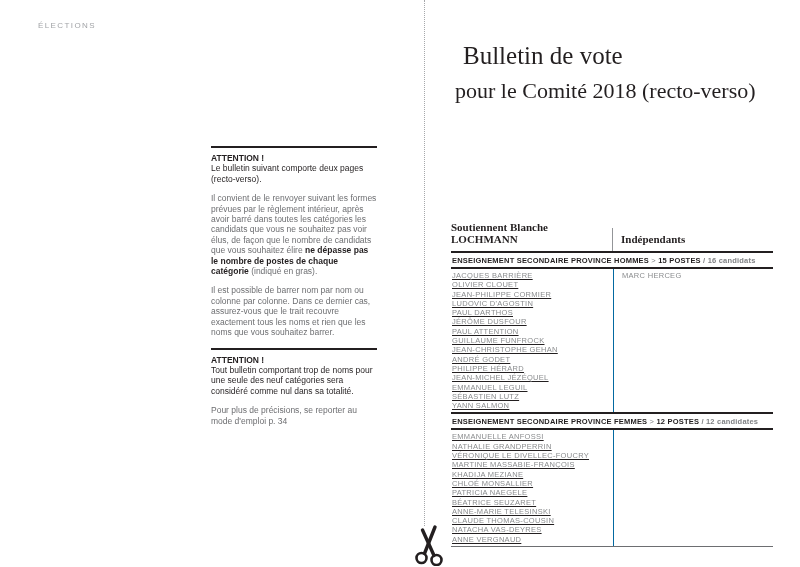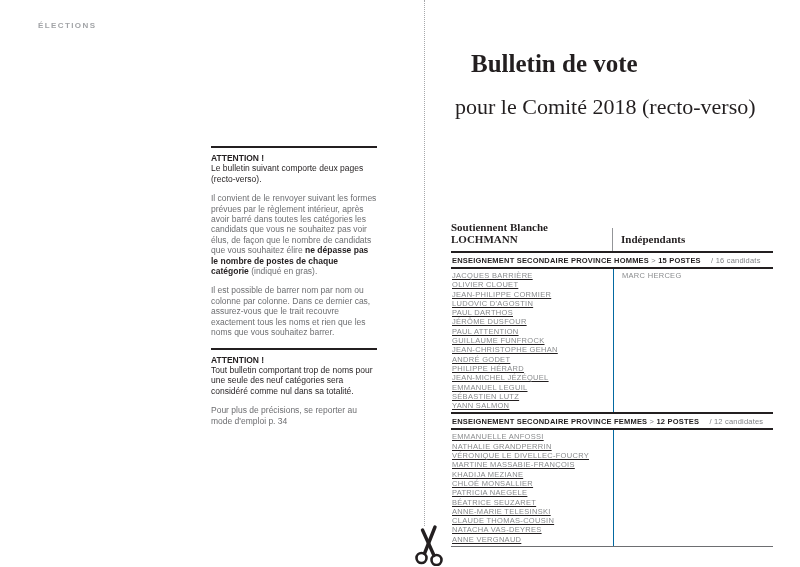--- a/index.html
+++ b/index.html
@@ -10,21 +10,21 @@
     overflow: hidden;
     font-family: "Liberation Sans", sans-serif;
     color: #231f20;
     -webkit-font-smoothing: antialiased;
   }
 
   
   .corner-label {
     position: absolute; left: 38px; top: 21px;
     font-size: 8px; letter-spacing: 1.4px;
-    color: #a2a4a7; font-weight: bold;
+    color: #a2a4a7; font-weight: normal;
   }
 
   
   .instructions {
     position: absolute; left: 211px; top: 146px; width: 166px;
     font-size: 8.5px; line-height: 10.4px; color: #6d6e71;
   }
   .rule { border: 0; border-top: 2px solid #231f20; margin: 0 0 5px 0; }
   .rule.second { margin-top: 10px; }
   .attn-title { font-weight: bold; color: #231f20; margin: 0; }
@@ -40,21 +40,21 @@
   }
   .scissors {
     position: absolute; left: 409px; top: 524px; width: 42px; height: 42px;
   }
 
   
   .ballot-head {
     position: absolute; left: 455px; top: 34px;
     font-family: "Liberation Serif", serif;
   }
-  .ballot-title { font-size: 25px; font-weight: bold; margin: 16px; line-height: 28px; }
+  .ballot-title { font-size: 25px; font-weight: normal; margin: 8px; line-height: 28px; }
   .ballot-subtitle { font-size: 22px; font-weight: normal; margin: 0; line-height: 25px; }
 
   
   .ballot-table { position: absolute; left: 451px; top: 216px; width: 322px; }
   .col-headers { display: flex; align-items: flex-end; }
   .col-headers .cell {
     font-family: "Liberation Serif", serif;
     font-weight: bold; font-size: 11px;
     padding: 5px 0 6px 0;
   }
@@ -64,21 +64,21 @@
   .section-bar {
     border-top: 2px solid #231f20;
     border-bottom: 2px solid #231f20;
     padding: 3px 1px 2px 1px;
     font-size: 7.5px; letter-spacing: 0.2px;
     white-space: nowrap; overflow: hidden;
   }
   .section-bar .cat   { font-weight: bold; color: #231f20; }
   .section-bar .sep   { color: #808285; }
   .section-bar .posts { font-weight: bold; color: #231f20; }
-  .section-bar .count { font-weight: normal; color: #808285; margin-left: 8px; }
+  .section-bar .count { font-weight: bold; color: #808285; }
 
   .rows { display: flex; }
   .rows .col-l { width: 161px; border-right: 1px solid #0369a1; padding: 2px 0 2px 1px; text-decoration: underline; }
   .rows .col-r { flex: 1; padding: 2px 0 2px 8px; }
   .rows.last { border-bottom: 1px solid #6d6e71; gap: 25px; }
   .candidate {
     font-size: 7.5px; line-height: 9.3px;
     color: #8a8c8e; letter-spacing: 0.3px;
     white-space: nowrap;
   }

